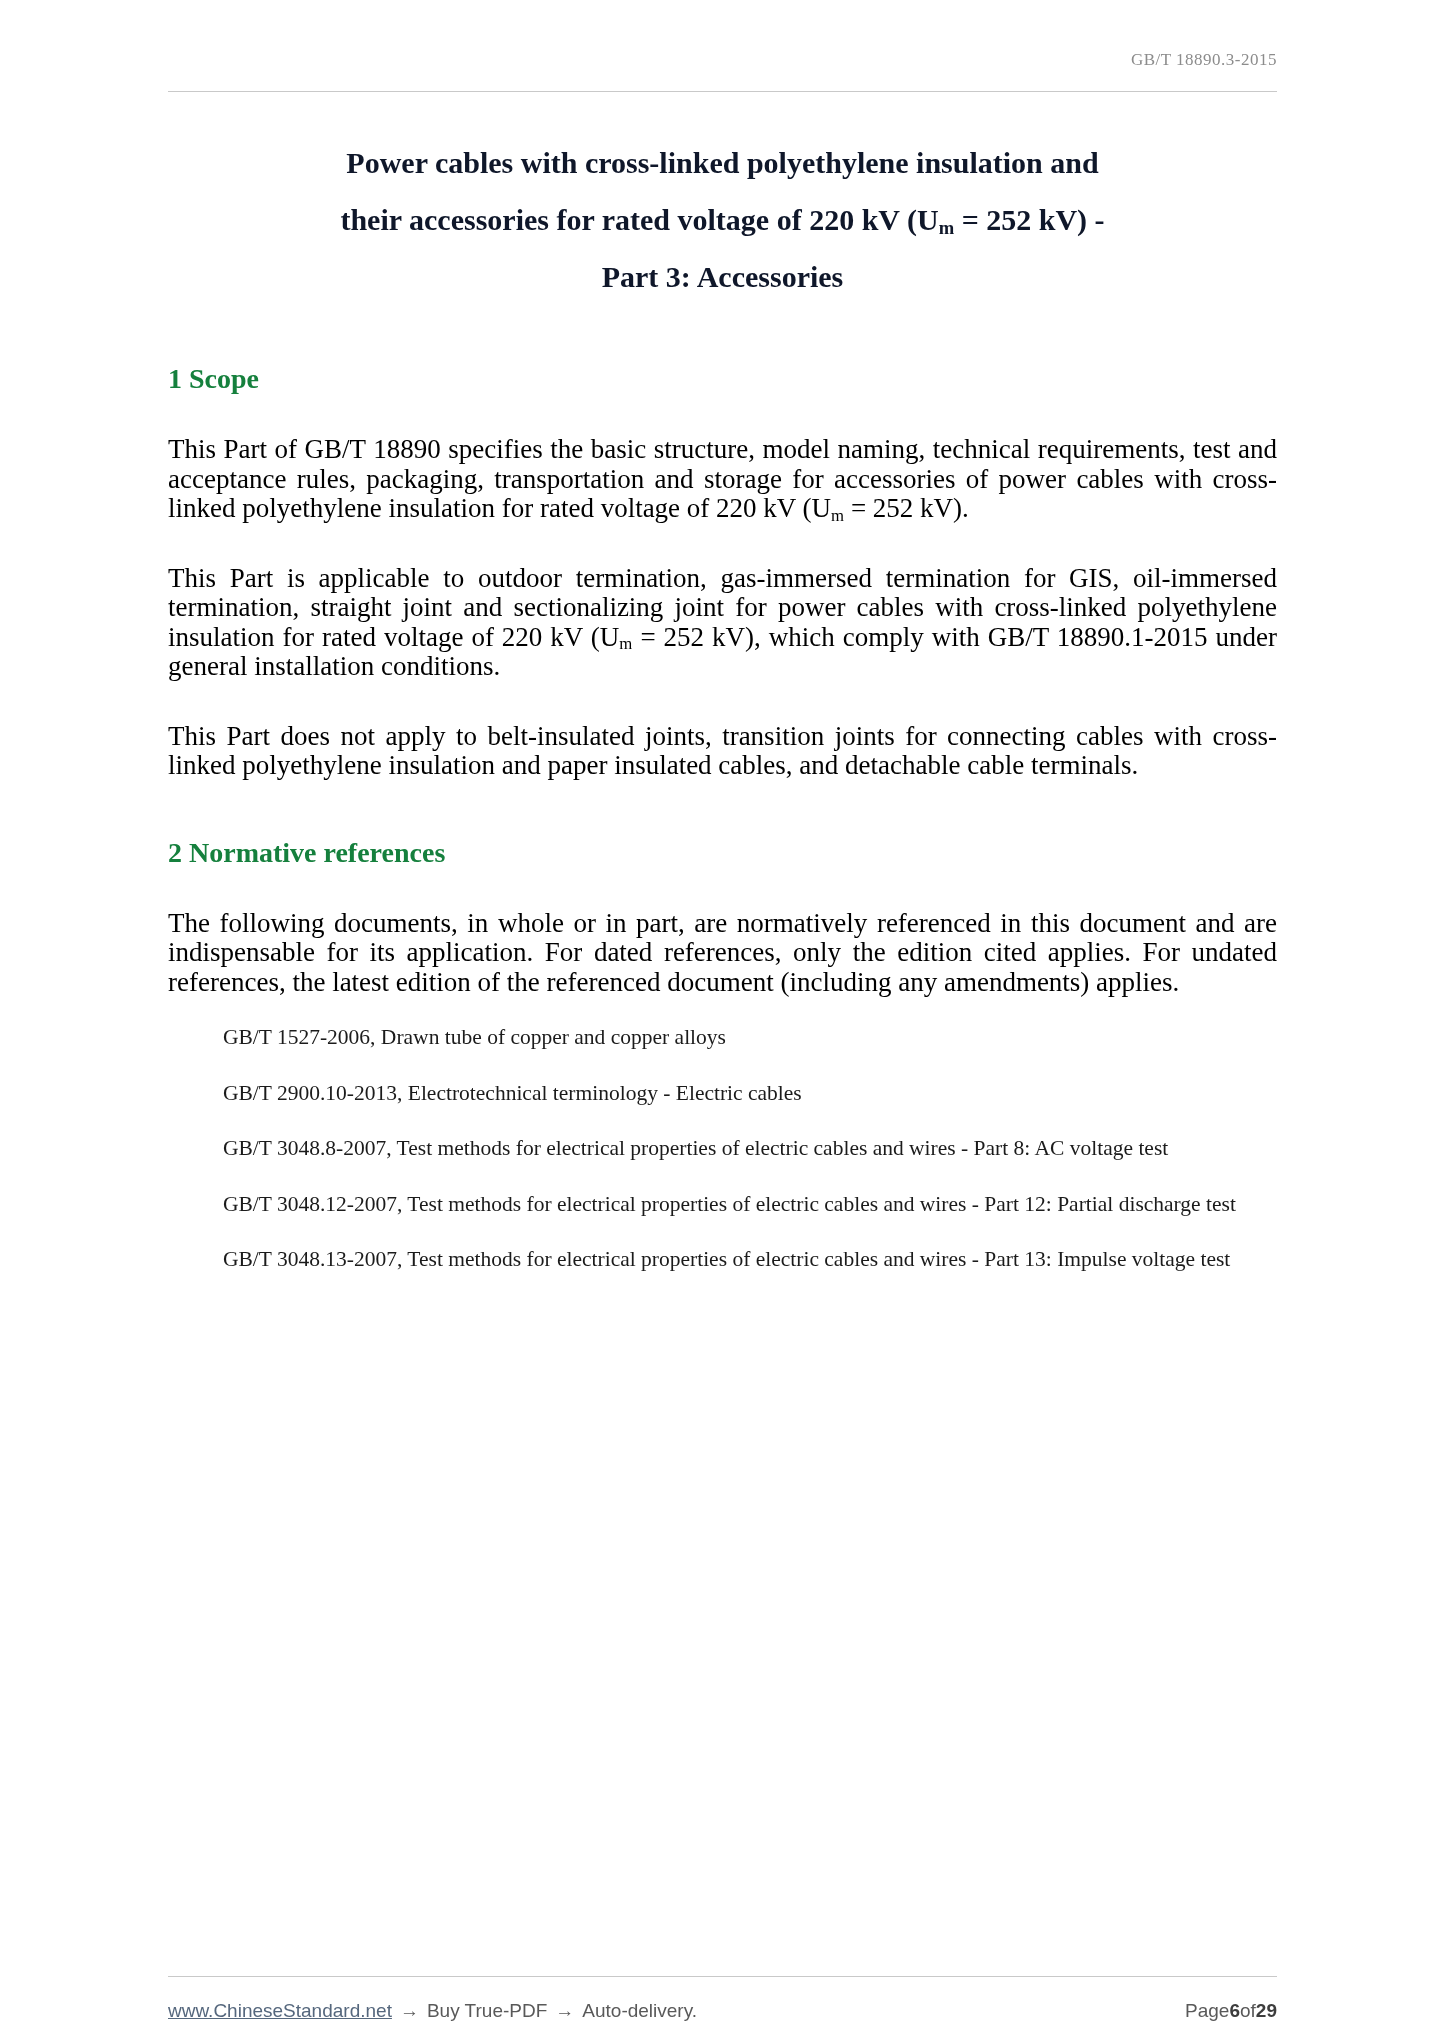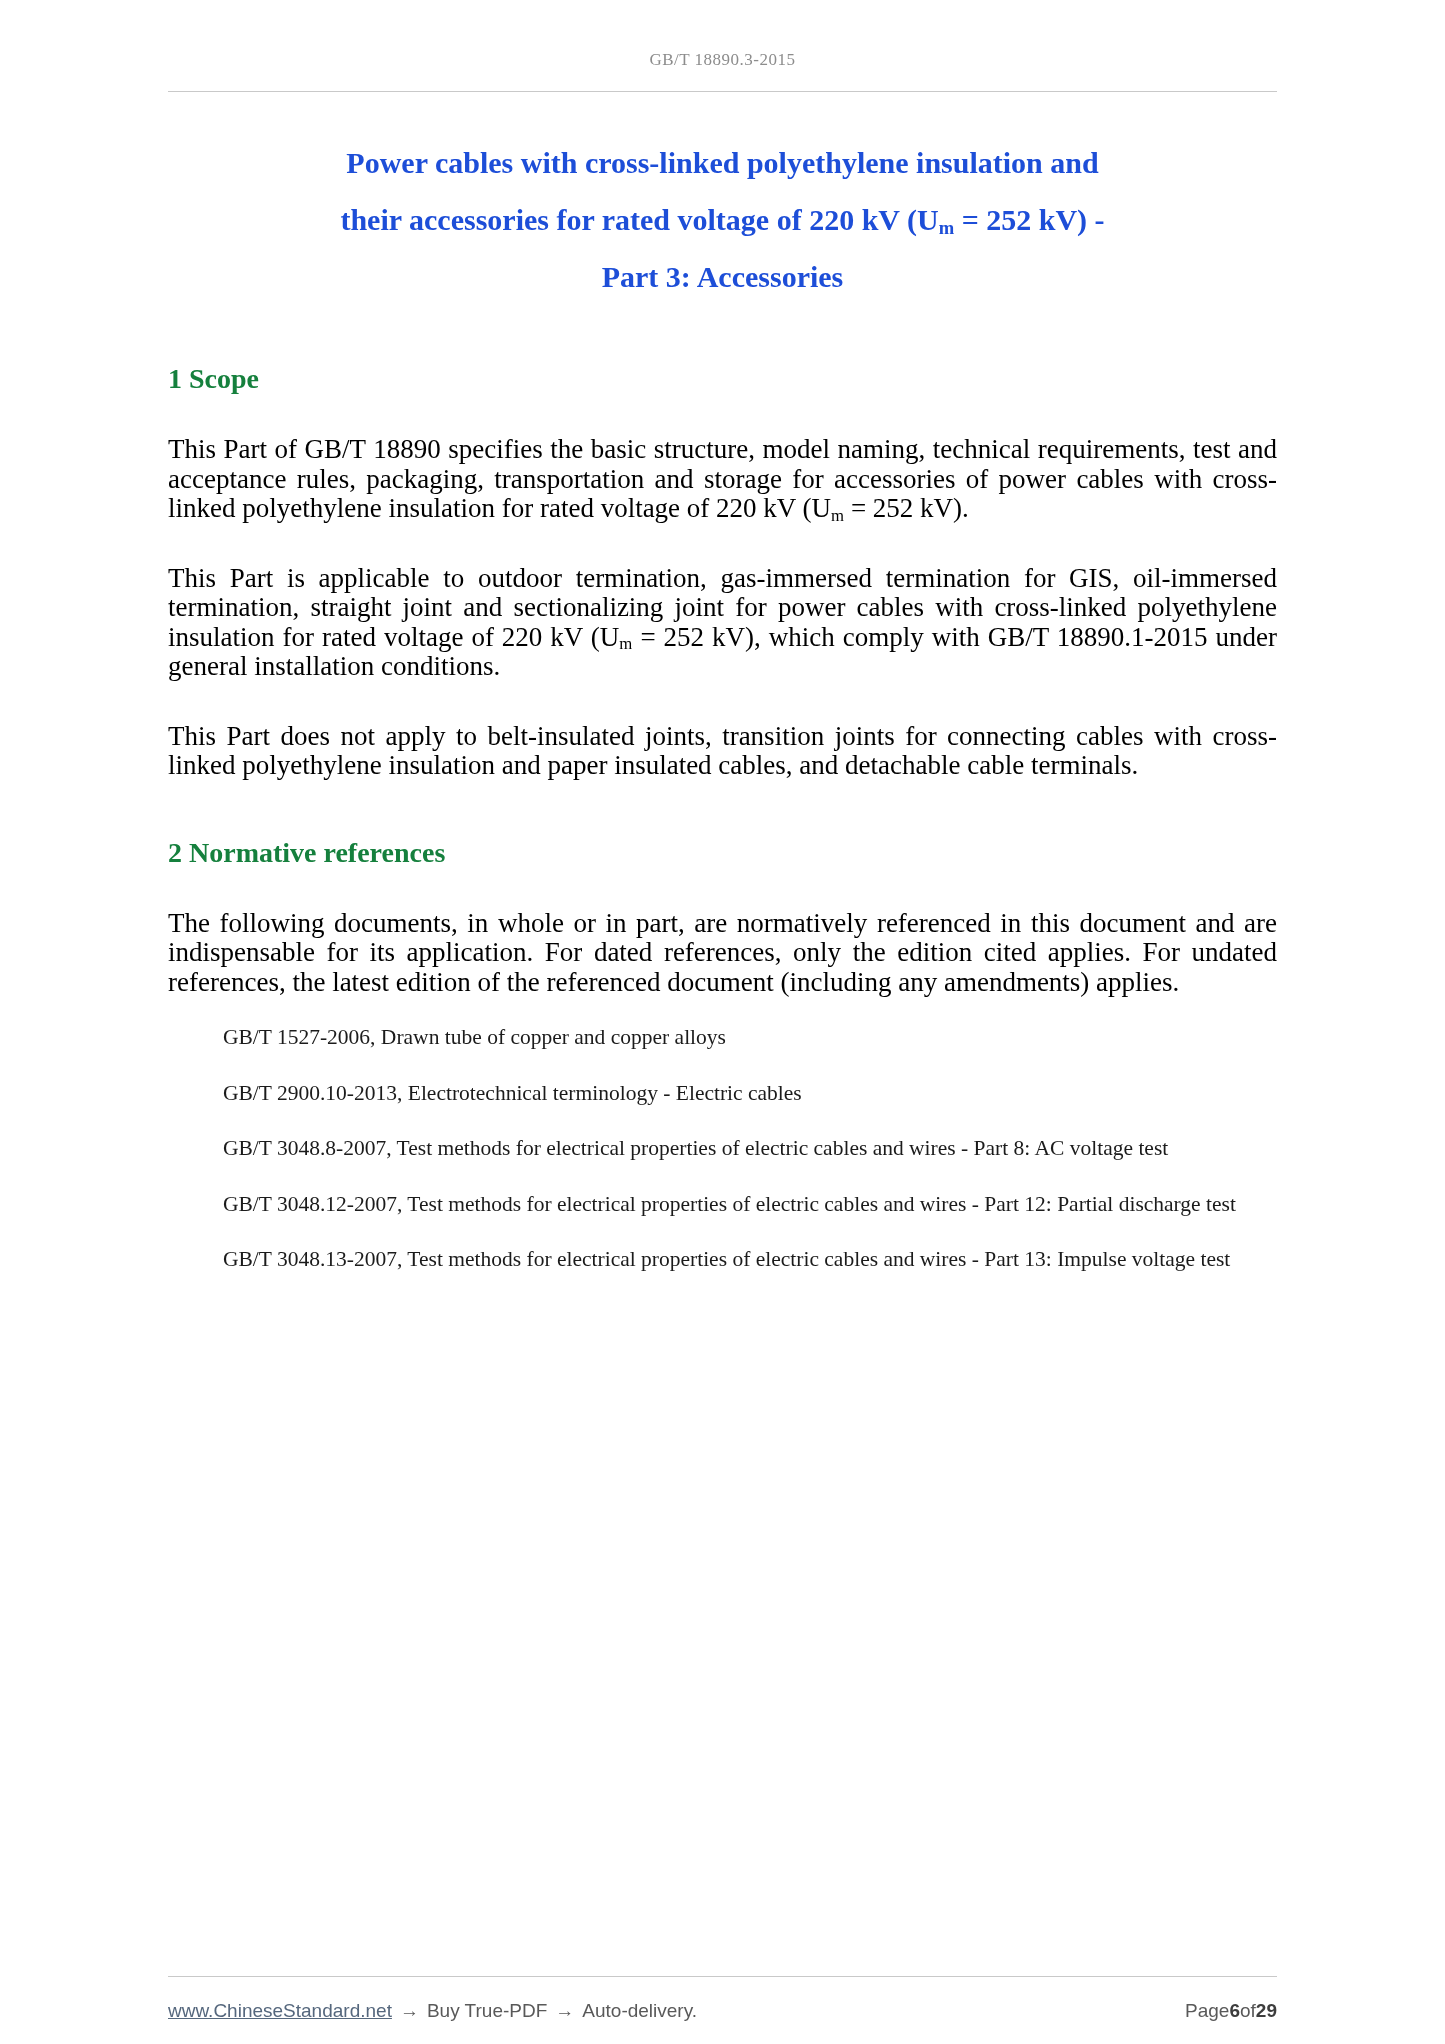--- a/index.html
+++ b/index.html
@@ -17,35 +17,36 @@
   .doc-header {
     position: absolute;
     top: 0; left: 168px; right: 168px;
     text-align: center;
   }
   .doc-number {
     margin-top: 50px;
     font-size: 17px;
     color: #8c8c8c;
     letter-spacing: 0.5px;
+    text-align: right;
   }
   .header-rule {
     border: none;
     border-top: 1px solid #c9c9c9;
     margin-top: 21px;
   }
   .doc-body {
     position: absolute;
     top: 96px; left: 168px; right: 168px;
   }
   .doc-title {
     margin-top: 38px;
     font-size: 30px;
     font-weight: 700;
-    color: #1d4ed8;
+    color: #0f172a;
     text-align: center;
     line-height: 57px;
   }
   .title-line { display: block; }
   .section-heading {
     font-size: 28px;
     font-weight: 700;
     color: #15803d;
   }
   .heading-scope { margin-top: 58px; }

